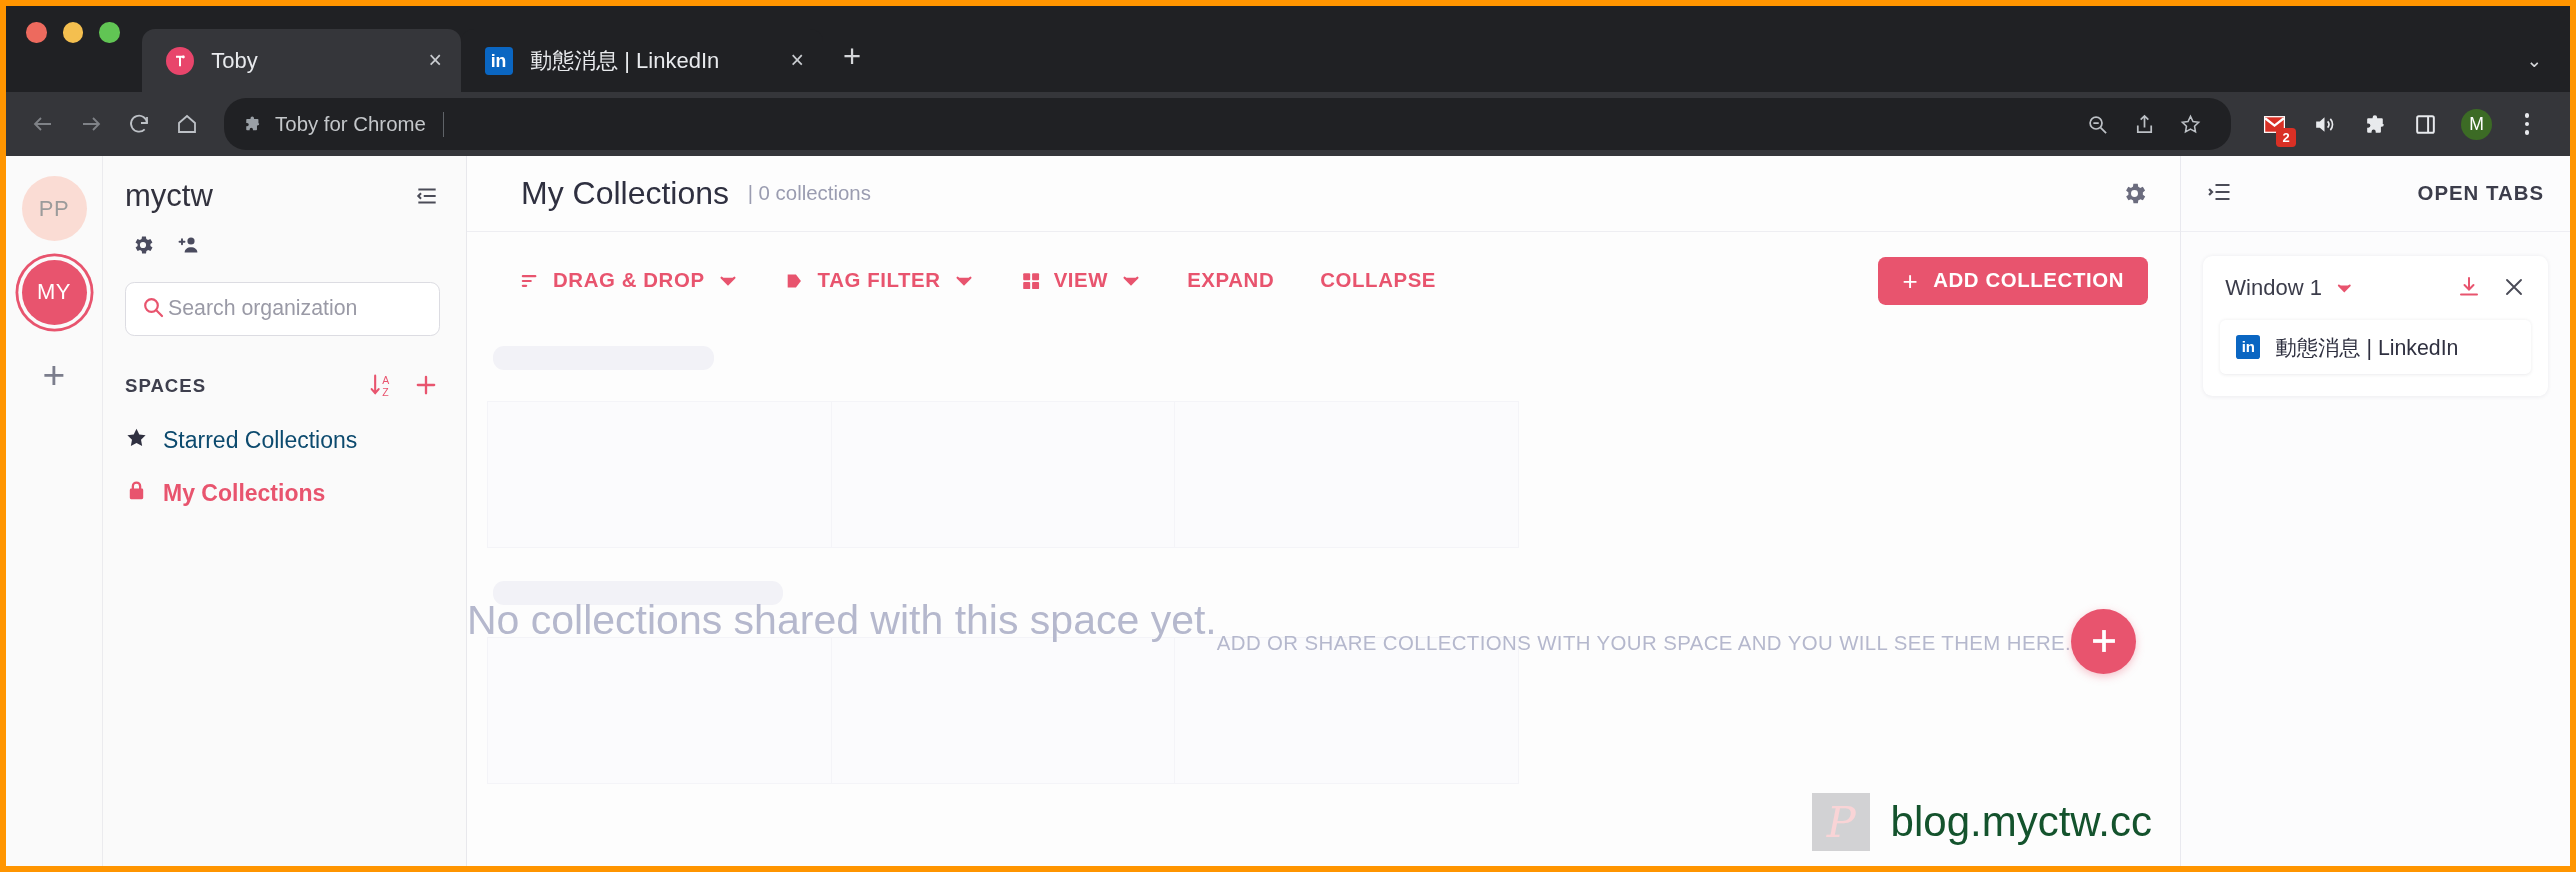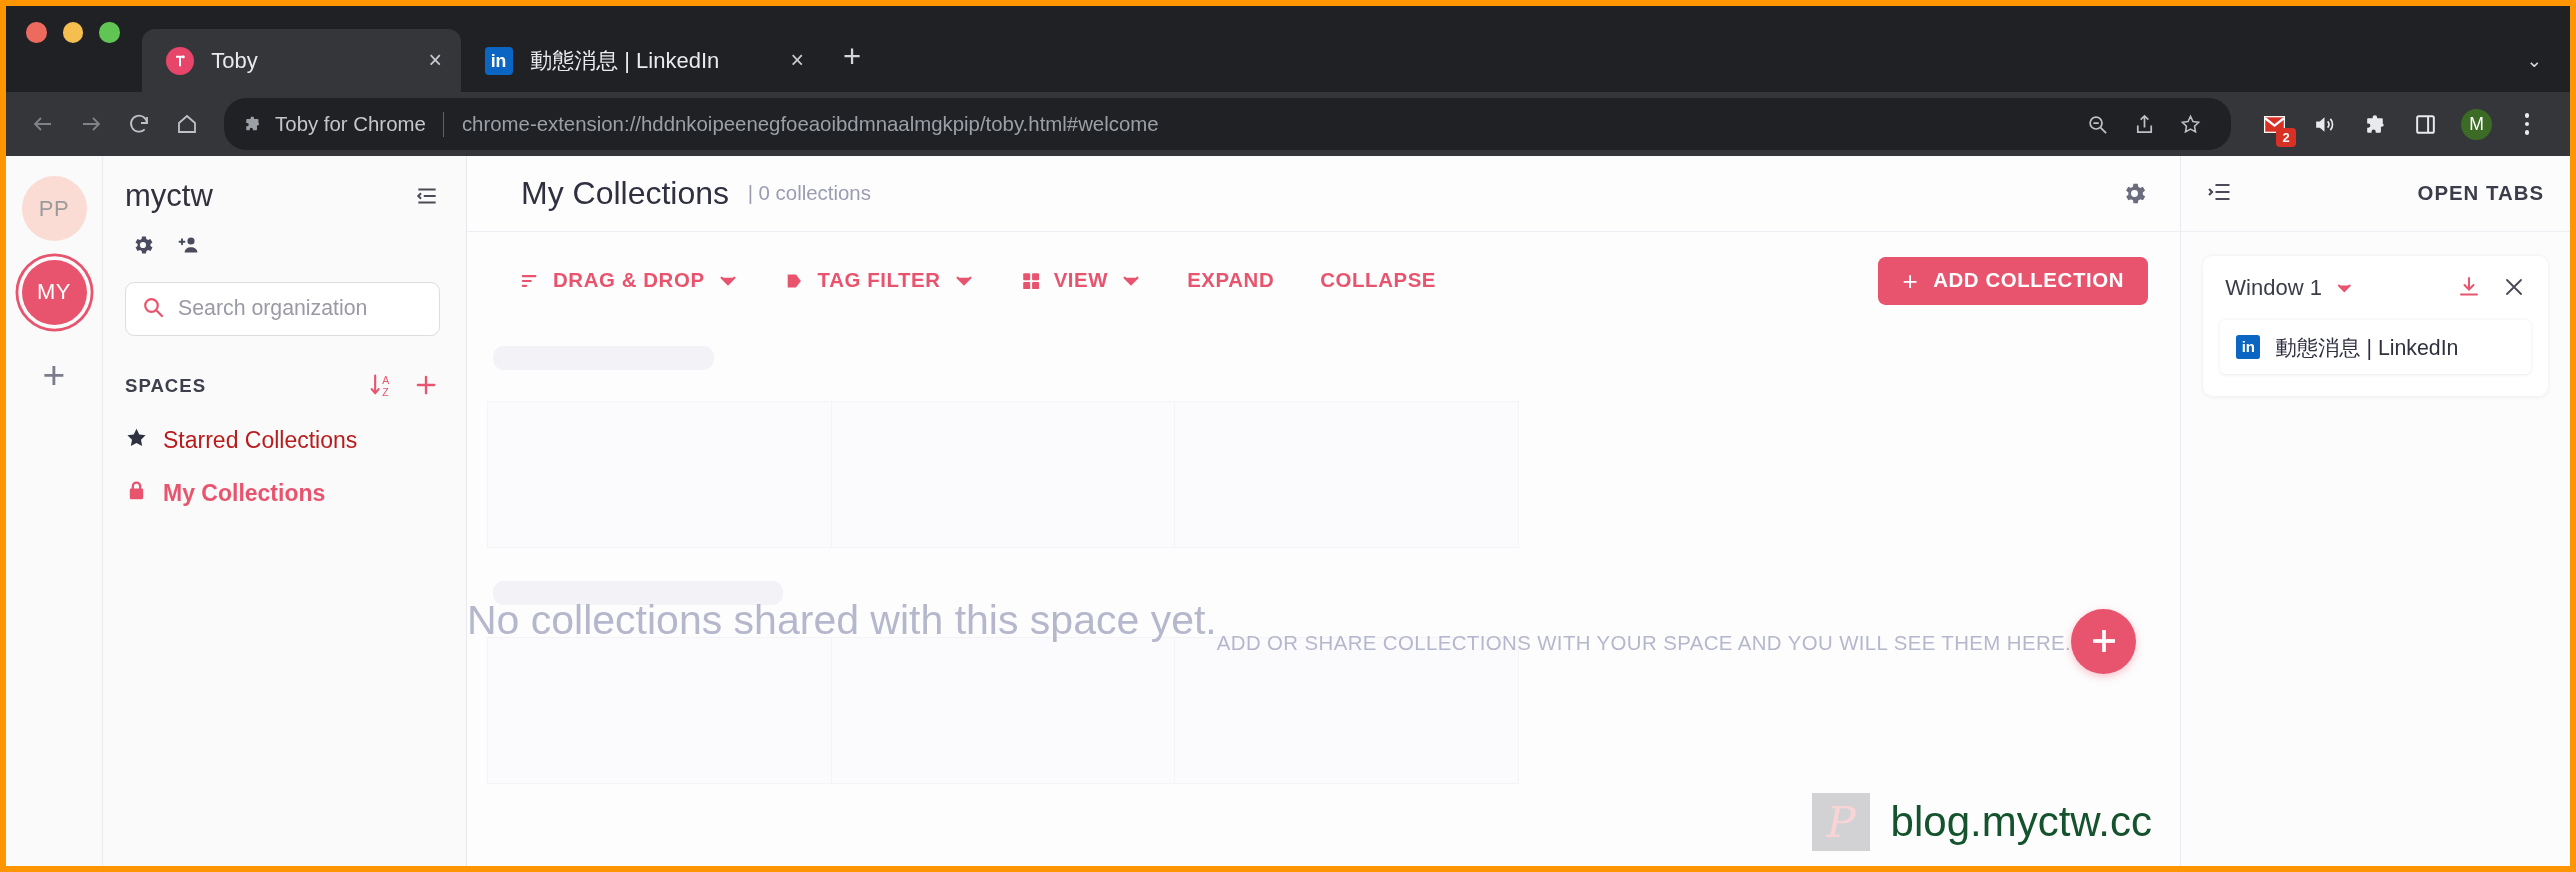--- a/index.html
+++ b/index.html
@@ -171,42 +171,42 @@
   .sb-org { font-size: 31px; color: #32323e; font-weight: 400; }
   .sb-collapse { color: #4a4b57; display: flex; align-items: center; }
   .sb-collapse svg { width: 26px; height: 26px; }
   .sb-tools { display: flex; align-items: center; gap: 22px; margin-top: 18.6px; padding-left: 5.6px; }
   .sb-tools svg { width: 24px; height: 24px; fill: #4a4b5e; }
 
   .search {
     margin-top: 22px; height: 54px;
     border: 0.9px solid #dcdce2; border-radius: 9.3px;
     background: #fff;
-    display: flex; align-items: center; padding: 0 15px; gap: 13px;
+    display: flex; align-items: center; padding: 0 15px; gap: 3px;
   }
   .search svg { width: 24px; height: 24px; flex: 0 0 auto; }
   .search-input {
     border: 0; outline: 0; background: transparent;
     font-size: 21.3px; color: #8b8b96;
     font-family: "Liberation Sans", sans-serif;
     width: 100%;
   }
   .search-input::placeholder { color: #9a9aa6; }
 
   .spaces-head {
     margin-top: 35px;
     display: flex; align-items: center; justify-content: space-between;
   }
   .spaces-title { font-size: 18.6px; font-weight: bold; letter-spacing: 1px; color: #3e3f4d; }
   .spaces-acts { display: flex; align-items: center; gap: 16.7px; }
   .spaces-acts svg { width: 28px; height: 28px; }
 
   .space-item {
     display: flex; align-items: center; gap: 15px;
-    margin-top: 24px; font-size: 23px; color: #b91c1c;
+    margin-top: 24px; font-size: 23px; color: #0c4a6e;
   }
   .space-item.active { color: #e8546e; font-weight: bold; }
   .space-item svg { width: 23px; height: 23px; flex: 0 0 auto; }
 
   
   .main { flex: 1 1 auto; display: flex; flex-direction: column; min-width: 0; position: relative; background: #fdfdfd; }
   .main-head {
     height: 76px; flex: 0 0 auto;
     display: flex; align-items: center;
     padding: 0 32px 0 54px;
@@ -384,21 +384,20 @@
     </div>
 
     <div class="omnibox">
       <span class="omni-ext">
         <svg viewBox="0 0 24 24">
             <path d="M20 12a2.2 2.2 0 0 1-2.2 2.2h-.6V19a1 1 0 0 1-1 1h-4v-1.1a2 2 0 1 0-4 0V20H5a1 1 0 0 1-1-1v-4h1.1a2 2 0 1 0 0-4H4V7a1 1 0 0 1 1-1h4.2v-.6a2.2 2.2 0 1 1 4.4 0V6H18a1 1 0 0 1 1 1v4.2h-.6A2.2 2.2 0 0 1 20 12z"></path>
           </svg>
         <span class="ext-name">Toby for Chrome</span>
       </span>
       <span class="omni-sep"></span>
-      <span class="omni-url">chrome-extension://hddnkoipeenegfoeaoibdmnaalmgkpip/toby.html#welcome</span>
       <span class="omni-actions">
         <span class="navbtn">
           <svg viewBox="0 0 24 24" fill="none" stroke="currentColor" stroke-width="1.8">
               <circle cx="10.5" cy="10.5" r="6.2"></circle>
               <path d="M15.2 15.2L21 21M7.7 10.5h5.6"></path>
             </svg>
         </span>
         <span class="navbtn">
           <svg viewBox="0 0 24 24" fill="none" stroke="currentColor" stroke-width="1.8">
               <path d="M12 3v12M8 7l4-4 4 4"></path>

